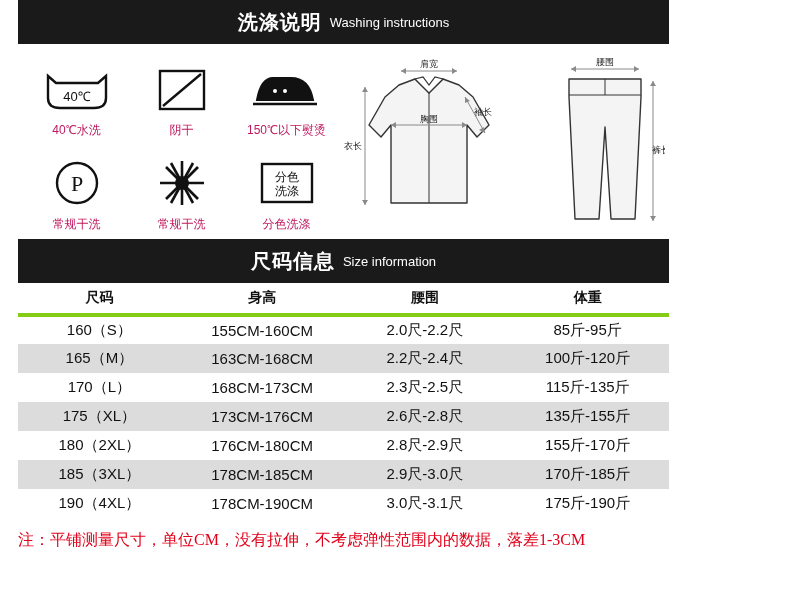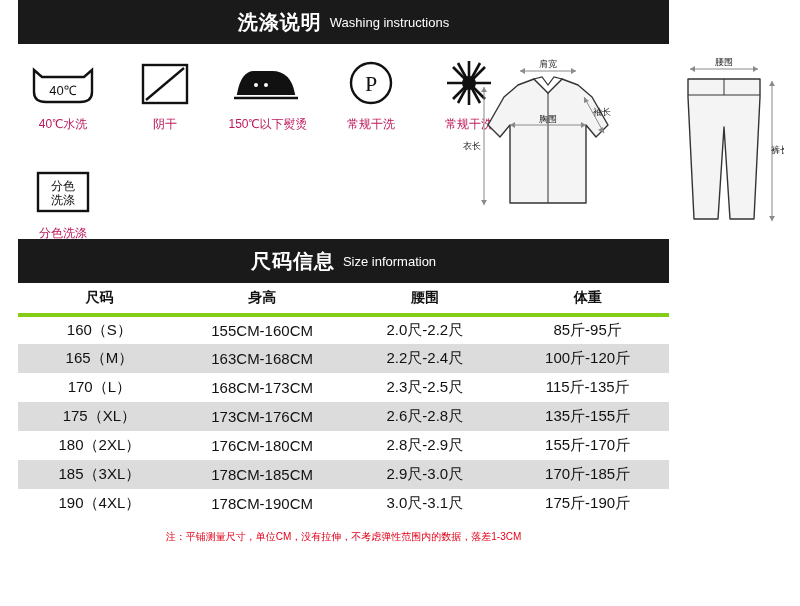--- a/index.html
+++ b/index.html
@@ -38,24 +38,23 @@
   
   .wash-wrap {
     margin: 0 18px;
     height: 195px;
     display: flex;
     padding-top: 8px;
   }
   .icons-grid {
     width: 440px;
     display: grid;
-    grid-template-columns: repeat(5, 1fr);
+    grid-template-columns: repeat(3, 1fr);
     grid-template-rows: repeat(2, 1fr);
     padding-left: 6px;
-    gap: 28px;
   }
   .ic-cell {
     display: flex;
     flex-direction: column;
     align-items: center;
     justify-content: center;
   }
   .ic-sym { height: 62px; display: flex; align-items: center; justify-content: center; }
   .ic-label {
     font-size: 12px;
@@ -85,23 +84,24 @@
   thead th {
     font-weight: bold;
     font-size: 14px;
     height: 32px;
     border-bottom: 4px solid #84cc16;
   }
   tbody tr:nth-child(odd) { background: #ffffff; }
   tbody tr:nth-child(even) { background: #dcdcdc; }
   .note {
     margin: 12px 18px 0;
-    text-align: center;
+    text-align: left;
     color: #e2001a;
-    font-size: 10px;
+    font-size: 16px;
+    font-family: Liberation Serif, serif;
   }
   svg { display: block; }
   .lbl { font-size: 9px; fill: #222; }
 </style>
 </head>
 <body>
 
 <div class="page">
 
   <div class="bar">

